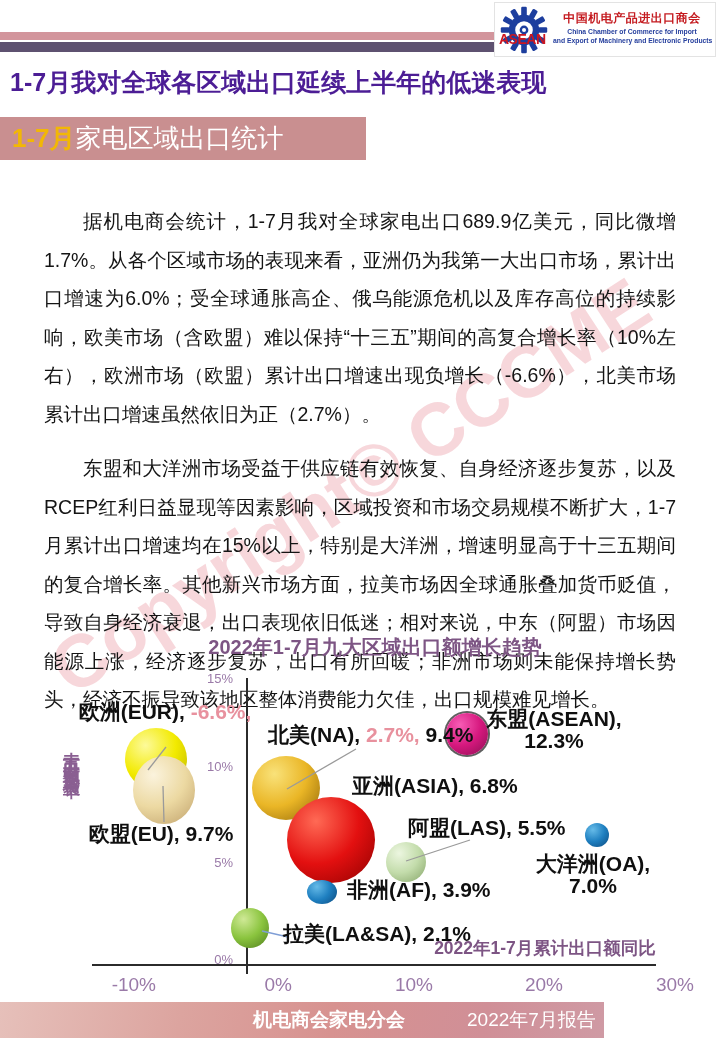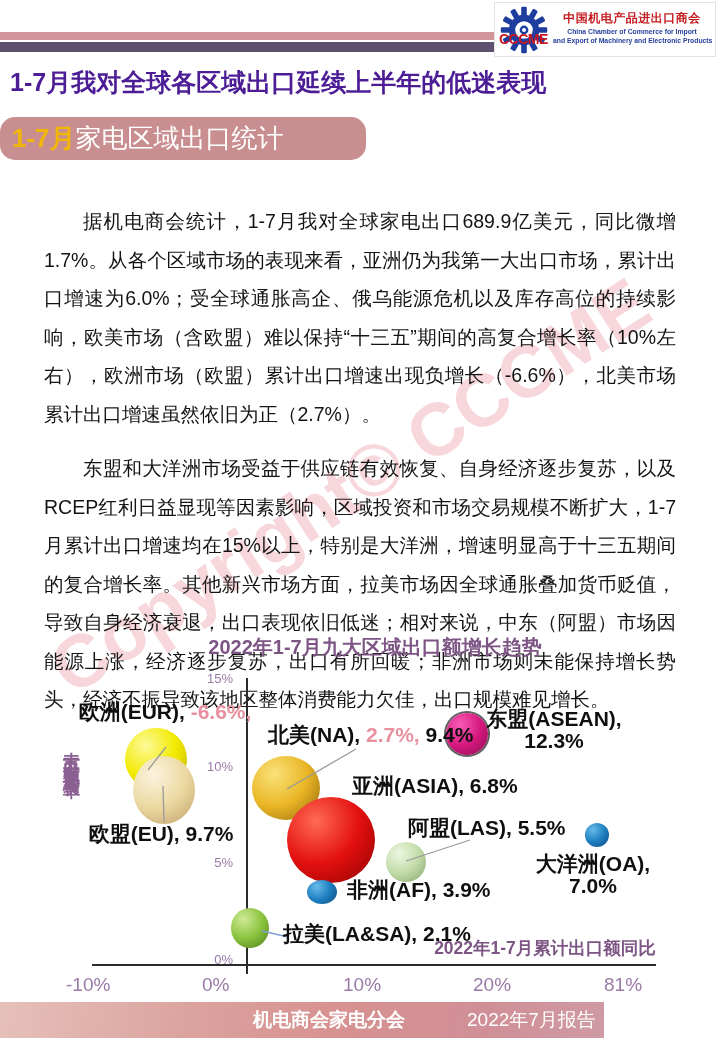--- a/index.html
+++ b/index.html
@@ -14,41 +14,41 @@
   #logo-graphic{position:absolute;left:5px;top:3px;width:52px;height:48px;}
   #logo-abbr{position:absolute;left:-1px;top:25px;font-size:14px;font-weight:900;color:#cc1620;
              letter-spacing:-0.5px;}
   #logo-text{position:absolute;left:58px;top:7px;width:158px;text-align:center;}
   #logo-cn{font-size:12px;font-weight:bold;color:#c41a1f;letter-spacing:0.5px;white-space:nowrap;}
   .logo-en{font-size:6.8px;line-height:9px;font-weight:bold;color:#27409e;white-space:nowrap;}
   
   #page-title{position:absolute;left:10px;top:66px;font-size:25px;font-weight:bold;color:#4c1d95;
               white-space:nowrap;z-index:2;}
   #section-banner{position:absolute;left:0;top:117px;width:366px;height:43px;background:#c98f90;
-                  line-height:43px;padding-left:12px;box-sizing:border-box;font-size:26px;z-index:2;border-radius:15px;}
+                  line-height:43px;padding-left:12px;box-sizing:border-box;font-size:26px;z-index:2;}
   #banner-highlight{color:#f2b705;font-weight:bold;}
   #banner-rest{color:#ffffff;}
   
   #body-text{position:absolute;left:28px;top:186px;width:664px;font-size:19.5px;line-height:38.5px;
              text-align:justify;color:#141414;z-index:2;}
   #body-text p{margin:16px;text-indent:2em;}
   
   #watermark{position:absolute;left:35px;top:640px;transform-origin:0 0;transform:rotate(-33deg);
              font-size:74px;font-weight:bold;color:rgba(237,167,176,0.45);white-space:nowrap;z-index:1;}
   
   #chart-title{position:absolute;left:90px;top:634px;width:570px;text-align:center;font-size:20px;
                font-weight:bold;color:#7d5584;z-index:2;white-space:nowrap;}
   #y-axis-title{position:absolute;left:60px;top:738px;height:200px;writing-mode:vertical-rl;
                 font-size:17px;font-weight:bold;color:#8a5f92;letter-spacing:3px;z-index:2;}
   #y-axis-line{position:absolute;left:246px;top:678px;width:2px;height:296px;background:#2b2b2b;z-index:2;}
   #x-axis-line{position:absolute;left:92px;top:964px;width:564px;height:2px;background:#2b2b2b;z-index:2;}
   #x-axis-label{position:absolute;left:430px;top:936px;width:230px;text-align:center;font-size:17.5px;
                 font-weight:bold;color:#7d5584;white-space:nowrap;z-index:5;}
   .ytick{position:absolute;left:133px;width:100px;text-align:right;color:#9a7aa8;font-size:13px;z-index:2;}
-  .xtick{position:absolute;top:974px;width:90px;text-align:left;color:#9a7aa8;font-size:19px;z-index:2;}
+  .xtick{position:absolute;top:974px;width:90px;text-align:right;color:#9a7aa8;font-size:19px;z-index:2;}
   .bubble{position:absolute;border-radius:50%;z-index:3;}
   #leader-svg{position:absolute;left:0;top:0;z-index:4;pointer-events:none;}
   .chart-label{position:absolute;z-index:5;font-size:21px;font-weight:bold;color:#0f0f0f;
                line-height:21.5px;white-space:nowrap;}
   .chart-label.center{transform:translateX(-50%);text-align:center;}
   .chart-label .pink{color:#e8919e;}
   
   #footer{position:absolute;left:0;top:1002px;width:604px;height:36px;z-index:3;
           background:linear-gradient(100deg,#e6c0ba 0%,#dca49f 30%,#d79290 55%,#d08f97 80%,#cf9aa4 100%);}
   #footer-left{position:absolute;left:253px;top:0;line-height:36px;font-size:19px;font-weight:bold;color:#fff;}
@@ -81,21 +81,21 @@
               <rect x="26.5" y="1" width="7" height="11" rx="1.5" transform="rotate(270 30 30)"></rect>
               <rect x="26.5" y="1" width="7" height="11" rx="1.5" transform="rotate(300 30 30)"></rect>
               <rect x="26.5" y="1" width="7" height="11" rx="1.5" transform="rotate(330 30 30)"></rect>
             </g>
           <circle cx="30" cy="30" r="19"></circle>
           <circle cx="30" cy="30" r="11" fill="#ffffff"></circle>
           <circle cx="30" cy="30" r="5.5" fill="#1d3e9e"></circle>
           <circle cx="30" cy="30" r="2.5" fill="#ffffff"></circle>
         </g>
       </svg>
-      <div id="logo-abbr">CCCME</div>
+      <div id="logo-abbr">ASEAN</div>
     </div>
     <div id="logo-text">
       <div id="logo-cn">中国机电产品进出口商会</div>
       <div class="logo-en">China Chamber of Commerce for Import</div>
       <div class="logo-en">and Export of Machinery and Electronic Products</div>
     </div>
   </div>
 
   <div id="page-title">1-7月我对全球各区域出口延续上半年的低迷表现</div>
 
@@ -116,21 +116,21 @@
 
   <div id="chart-layer">
       <div class="ytick" style="top: 671px;">15%</div>
       <div class="ytick" style="top: 759px;">10%</div>
       <div class="ytick" style="top: 855px;">5%</div>
       <div class="ytick" style="top: 952px;">0%</div>
       <div class="xtick" style="left: 66px;">-10%</div>
       <div class="xtick" style="left: 202px;">0%</div>
       <div class="xtick" style="left: 343px;">10%</div>
       <div class="xtick" style="left: 473px;">20%</div>
-      <div class="xtick" style="left: 604px;">81%</div>
+      <div class="xtick" style="left: 604px;">30%</div>
       <div class="bubble" style="left: 125px; top: 728px; width: 62px; height: 62px; background: radial-gradient(circle at 33% 28%, rgb(253, 250, 154) 0%, rgb(242, 234, 0) 50%, rgb(184, 176, 0) 100%);"></div>
       <div class="bubble" style="left: 133px; top: 756px; width: 62px; height: 68px; background: radial-gradient(circle at 33% 28%, rgb(251, 243, 221) 0%, rgb(236, 217, 162) 50%, rgb(191, 160, 106) 100%);"></div>
       <div class="bubble" style="left: 252px; top: 756px; width: 68px; height: 64px; background: radial-gradient(circle at 33% 28%, rgb(249, 226, 122) 0%, rgb(234, 182, 38) 50%, rgb(143, 101, 8) 100%);"></div>
       <div class="bubble" style="left: 287px; top: 797px; width: 88px; height: 86px; background: radial-gradient(circle at 33% 28%, rgb(255, 106, 85) 0%, rgb(227, 16, 16) 50%, rgb(143, 0, 0) 100%);"></div>
       <div class="bubble" style="left: 446px; top: 713px; width: 42px; height: 42px; background: radial-gradient(circle at 33% 28%, rgb(247, 92, 181) 0%, rgb(214, 24, 126) 50%, rgb(140, 14, 82) 100%); box-shadow: rgb(95, 95, 95) 0px 0px 0px 2px;"></div>
       <div class="bubble" style="left: 386px; top: 842px; width: 40px; height: 40px; background: radial-gradient(circle at 33% 28%, rgb(236, 246, 224) 0%, rgb(195, 220, 171) 50%, rgb(133, 164, 104) 100%);"></div>
       <div class="bubble" style="left: 585px; top: 823px; width: 24px; height: 24px; background: radial-gradient(circle at 33% 28%, rgb(102, 187, 232) 0%, rgb(30, 127, 192) 50%, rgb(13, 74, 126) 100%);"></div>
       <div class="bubble" style="left: 307px; top: 880px; width: 30px; height: 24px; background: radial-gradient(circle at 33% 28%, rgb(102, 187, 232) 0%, rgb(30, 127, 192) 50%, rgb(13, 74, 126) 100%);"></div>
       <div class="bubble" style="left: 231px; top: 908px; width: 38px; height: 40px; background: radial-gradient(circle at 33% 28%, rgb(207, 233, 150) 0%, rgb(138, 196, 62) 50%, rgb(79, 125, 30) 100%);"></div>
       <div class="chart-label center" style="left: 165px; top: 701px;">

